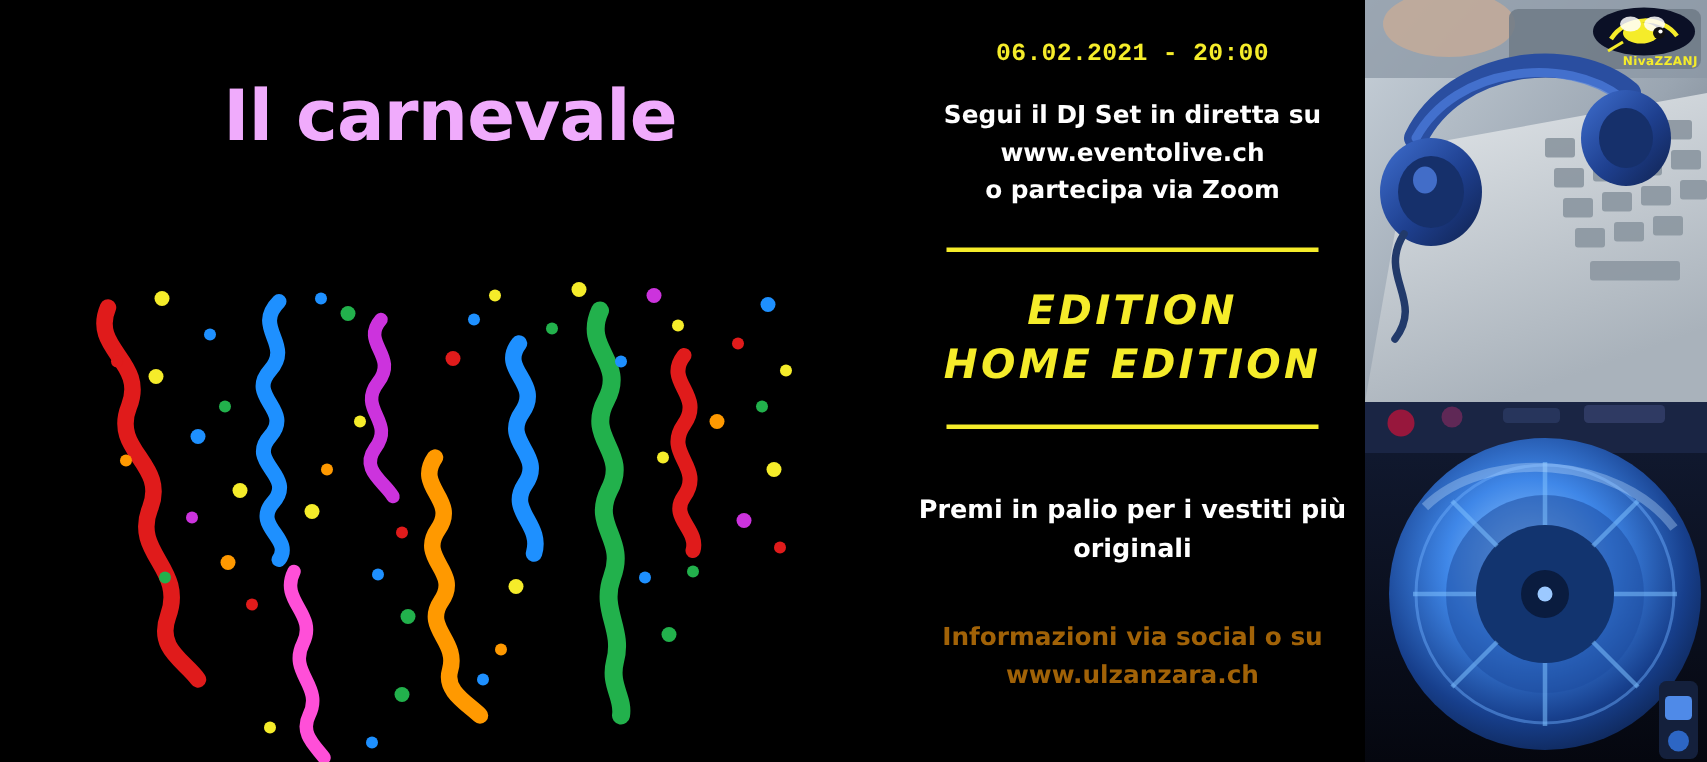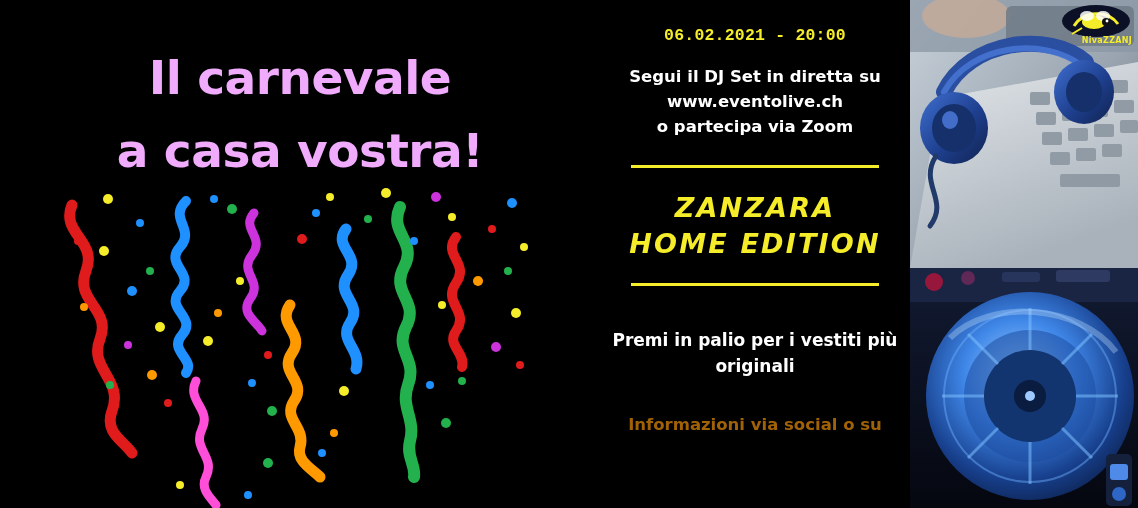--- a/index.html
+++ b/index.html
@@ -177,21 +177,20 @@
 </style>
 </head>
 <body>
 
 <div id="poster">
 
   <div class="left-panel">
 
     <div class="headline">
       <span>Il carnevale</span>
-      <span class="l2">a casa vostra!</span>
     </div>
 
     <div class="confetti-area">
       <svg width="600" height="323" viewBox="0 0 600 323" xmlns="http://www.w3.org/2000/svg">
 
         <path d="M72 20 C 60 48, 98 56, 86 86 C 74 116, 112 124, 100 154 C 88 184, 124 194, 112 226 C 104 248, 124 256, 132 268" stroke="#e01b1b" stroke-width="11" fill="none" stroke-linecap="round"></path>
 
         <path d="M196 196 C 186 216, 212 224, 202 244 C 192 264, 216 272, 206 292 C 200 304, 210 312, 216 320" stroke="#ff4fd8" stroke-width="9" fill="none" stroke-linecap="round"></path>
 
         <path d="M186 16 C 168 34, 196 44, 180 62 C 164 80, 196 88, 180 106 C 164 124, 198 132, 182 150 C 168 166, 196 174, 186 188" stroke="#1e90ff" stroke-width="10" fill="none" stroke-linecap="round"></path>
@@ -262,33 +261,34 @@
 
       <div class="stream-block">
         <div>Segui il DJ Set in diretta su</div>
         <div>www.eventolive.ch</div>
         <div>o partecipa via Zoom</div>
       </div>
 
       <hr class="rule">
 
       <div class="brand">
-        <span>ZANZARA</span>
+        <span>EDITION</span>
         <span class="b2">HOME EDITION</span>
       </div>
 
       <hr class="rule2">
 
       <div class="prizes">
         <div>Premi in palio per i vestiti più</div>
         <div>originali</div>
       </div>
 
       <div class="info">
         <div>Informazioni via social o su</div>
+        <div>www.ulzanzara.ch</div>
       </div>
     </div>
   </div>
 
   <div class="right-panel">
 
     <div class="photo-top">
       <svg width="228" height="268" viewBox="0 0 228 268" xmlns="http://www.w3.org/2000/svg">
         <defs>
           <linearGradient id="deskG" x1="0" y1="0" x2="1" y2="1">

